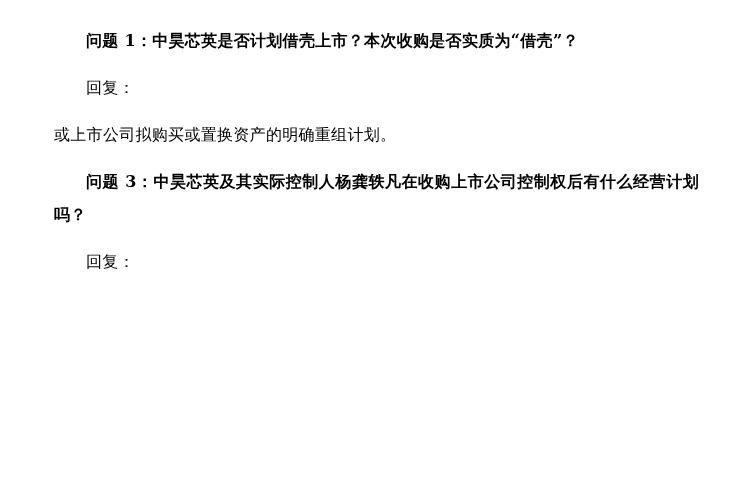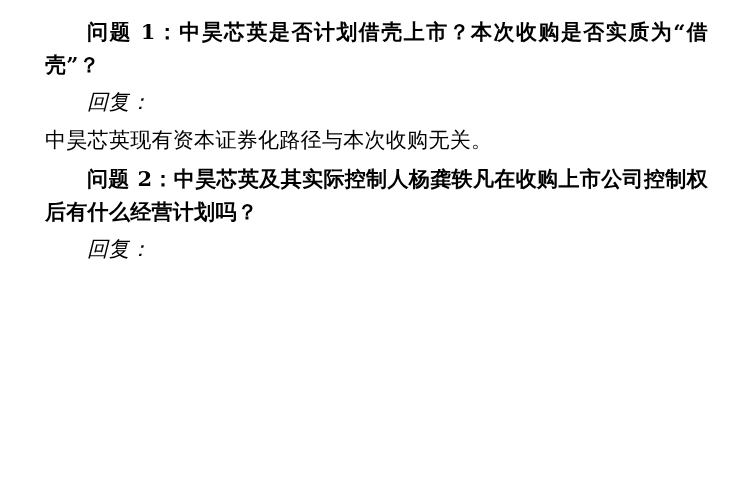--- a/index.html
+++ b/index.html
@@ -14,50 +14,49 @@
     color: #000000;
     overflow: hidden;
   }
   .page {
     box-sizing: border-box;
     width: 749px;
     height: 489px;
     padding: 10px 36px 0 40px;
   }
   .block {
-    font-size: 21px;
+    font-size: 16px;
     line-height: 33px;
     letter-spacing: 0.3px;
     text-align: justify;
     text-justify: inter-ideograph;
-    margin: 5px;
+    margin: 14px;
   }
   .bold {
     font-weight: bold;
   }
   .indent {
     text-indent: 2em;
   }
   .q-line {
     text-indent: 2em;
   }
   .reply {
     text-indent: 2em;
-    font-style: italic;
   }
 </style>
 </head>
 <body>
 
 <div class="page">
 
   <p class="block bold q-line">问题 1：中昊芯英是否计划借壳上市？本次收购是否实质为“借壳”？</p>
 
   <p class="block reply">回复：</p>
 
-  <p class="block">中昊芯英现有资本证券化路径与本次收购无关。</p>
+  <p class="block">或上市公司拟购买或置换资产的明确重组计划。</p>
 
-  <p class="block bold q-line">问题 2：中昊芯英及其实际控制人杨龚轶凡在收购上市公司控制权后有什么经营计划吗？</p>
+  <p class="block bold q-line">问题 3：中昊芯英及其实际控制人杨龚轶凡在收购上市公司控制权后有什么经营计划吗？</p>
 
   <p class="block reply">回复：</p>
 
 
 </div>
 
 </body></html>

